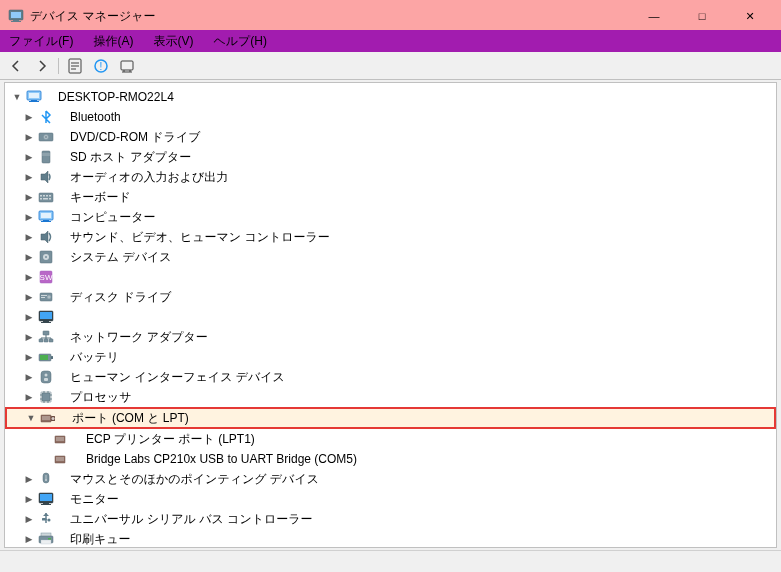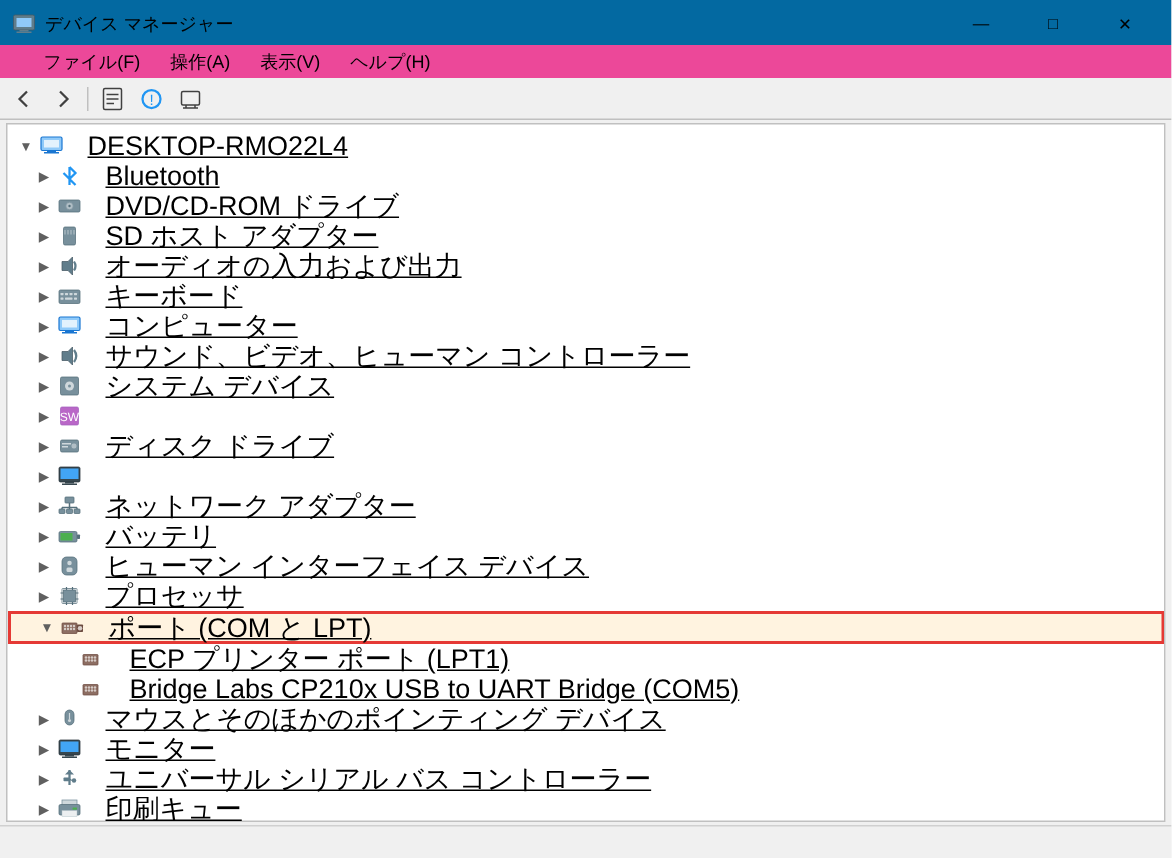--- a/index.html
+++ b/index.html
@@ -9,21 +9,21 @@
       background: #f0f0f0;
       width: 781px;
       height: 572px;
       overflow: hidden;
       display: flex;
       flex-direction: column;
     }
 
     
     .title-bar {
-      background: #0369a1;
+      background: #fca5a5;
       display: flex;
       align-items: center;
       padding: 6px 8px 4px 8px;
       justify-content: space-between;
       height: 30px;
     }
     .title-bar-left {
       display: flex;
       align-items: center;
       gap: 6px;
@@ -52,25 +52,25 @@
       cursor: pointer;
       display: flex;
       align-items: center;
       justify-content: center;
       color: #000;
     }
 
     
     .menu-bar {
       display: flex;
-      padding: 2px 20px;
+      padding: 2px 0;
       gap: 2px;
       height: 22px;
       align-items: center;
-      background: #ec4899;
+      background: #a21caf;
     }
     .menu-item {
       padding: 2px 8px;
       cursor: pointer;
       font-size: 12px;
       color: #000;
       border: 1px solid transparent;
     }
 
     
@@ -143,22 +143,21 @@
     .item-icon {
       width: 18px;
       height: 16px;
       display: flex;
       align-items: center;
       justify-content: center;
       flex-shrink: 0;
       margin-right: 15px;
     }
     .item-label {
-      font-size: 18px;
-      text-decoration: underline;
+      font-size: 12px;
     }
 
     
     .status-bar {
       height: 22px;
       background: #f0f0f0;
       border-top: 1px solid #d0d0d0;
       display: flex;
       align-items: center;
       padding: 0 4px;

